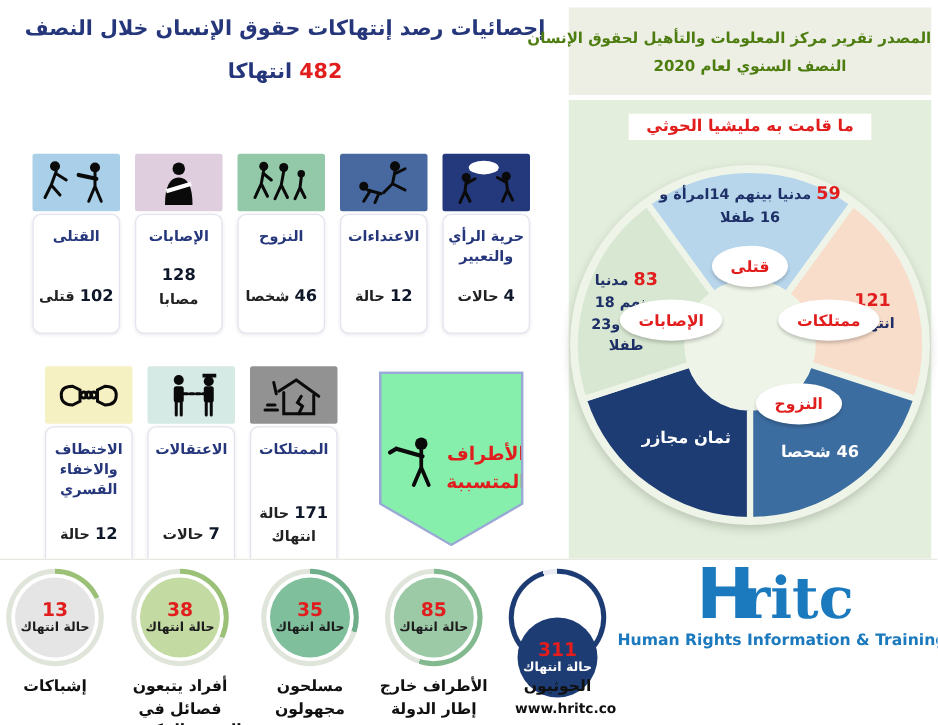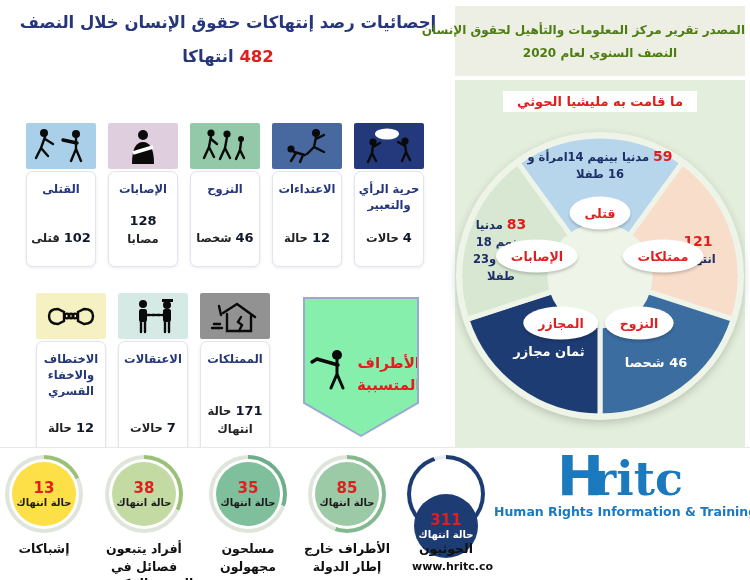--- a/index.html
+++ b/index.html
@@ -307,32 +307,31 @@
       <span class="pnum">46</span>
       <span>شحصا</span>
     </div>
     <div class="ptext pt-bl pwhite">
       <span>ثمان مجازر</span>
     </div>
 
     <div class="badge b-qatla">قتلى</div>
     <div class="badge b-mumt">ممتلكات</div>
     <div class="badge b-nz">النزوح</div>
-    <div class="badge b-mj">المجازر</div>
     <div class="badge b-isab">الإصابات</div>
   </div>
 </div>
 
 <div class="footer">
   <div class="circles">
 
     <div class="pgroup pg-1">
       <div class="ring" style="background: conic-gradient(rgb(155, 193, 120) 18%, rgb(223, 229, 218) 0deg);">
         <div class="ring-gap">
-            <div class="bubble" style="background-color: #fde047;">
+            <div class="bubble" style="background-color: #e5e5e5;">
           <span class="bnum">13</span>
           <span class="bunit">حالة انتهاك</span>
         </div>
           </div>
       </div>
       <div class="plabel">إشباكات</div>
     </div>
 
     <div class="pgroup pg-2">
       <div class="ring" style="background: conic-gradient(rgb(155, 193, 120) 32%, rgb(223, 229, 218) 0deg);">

